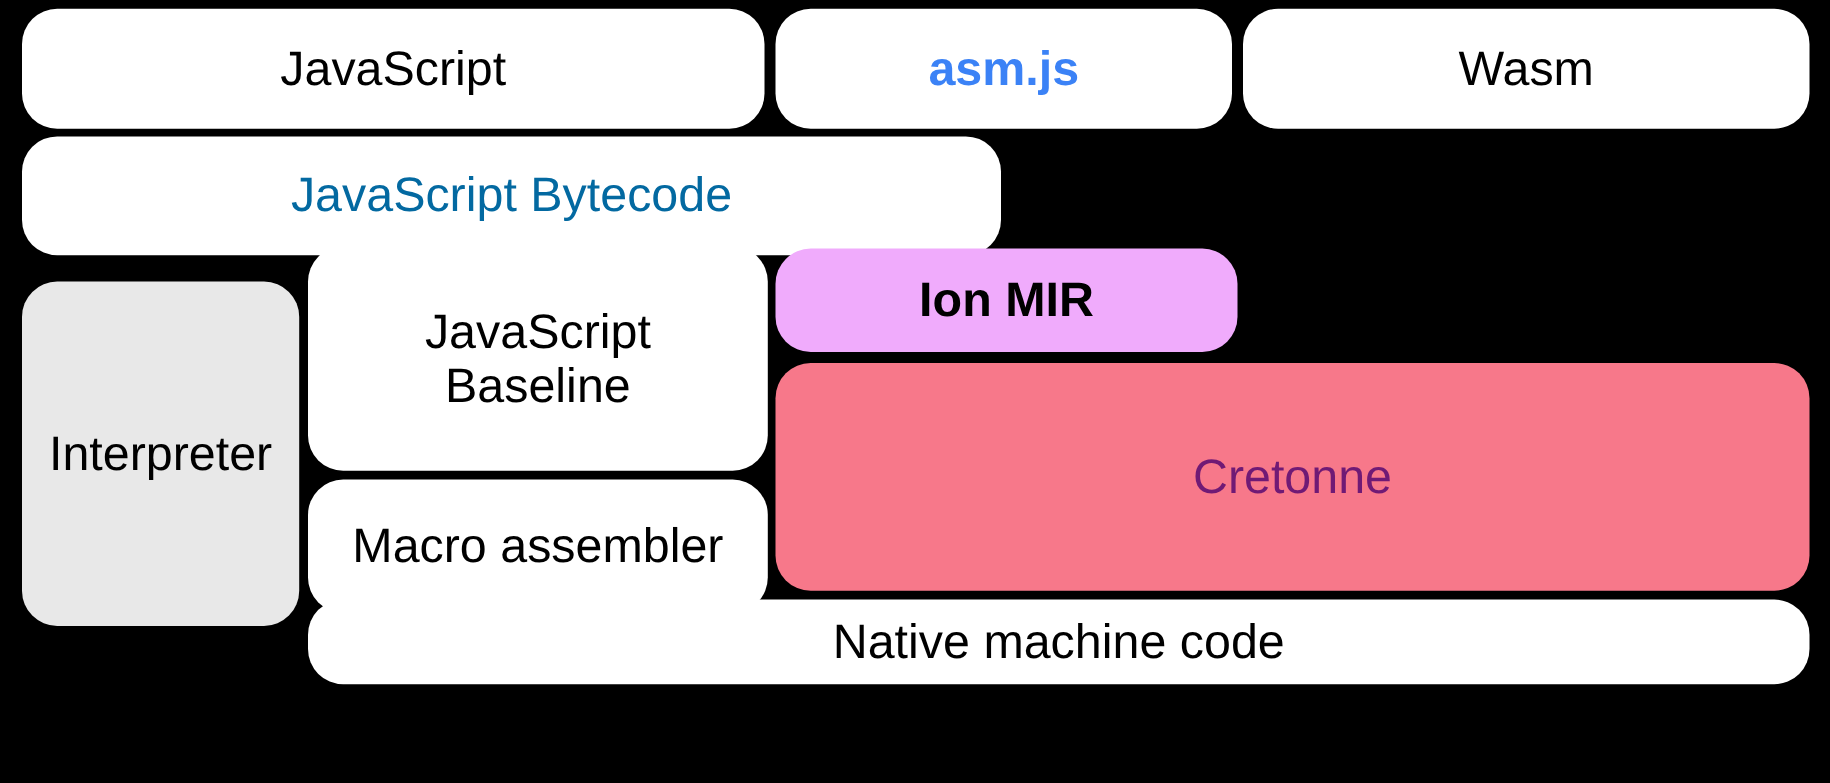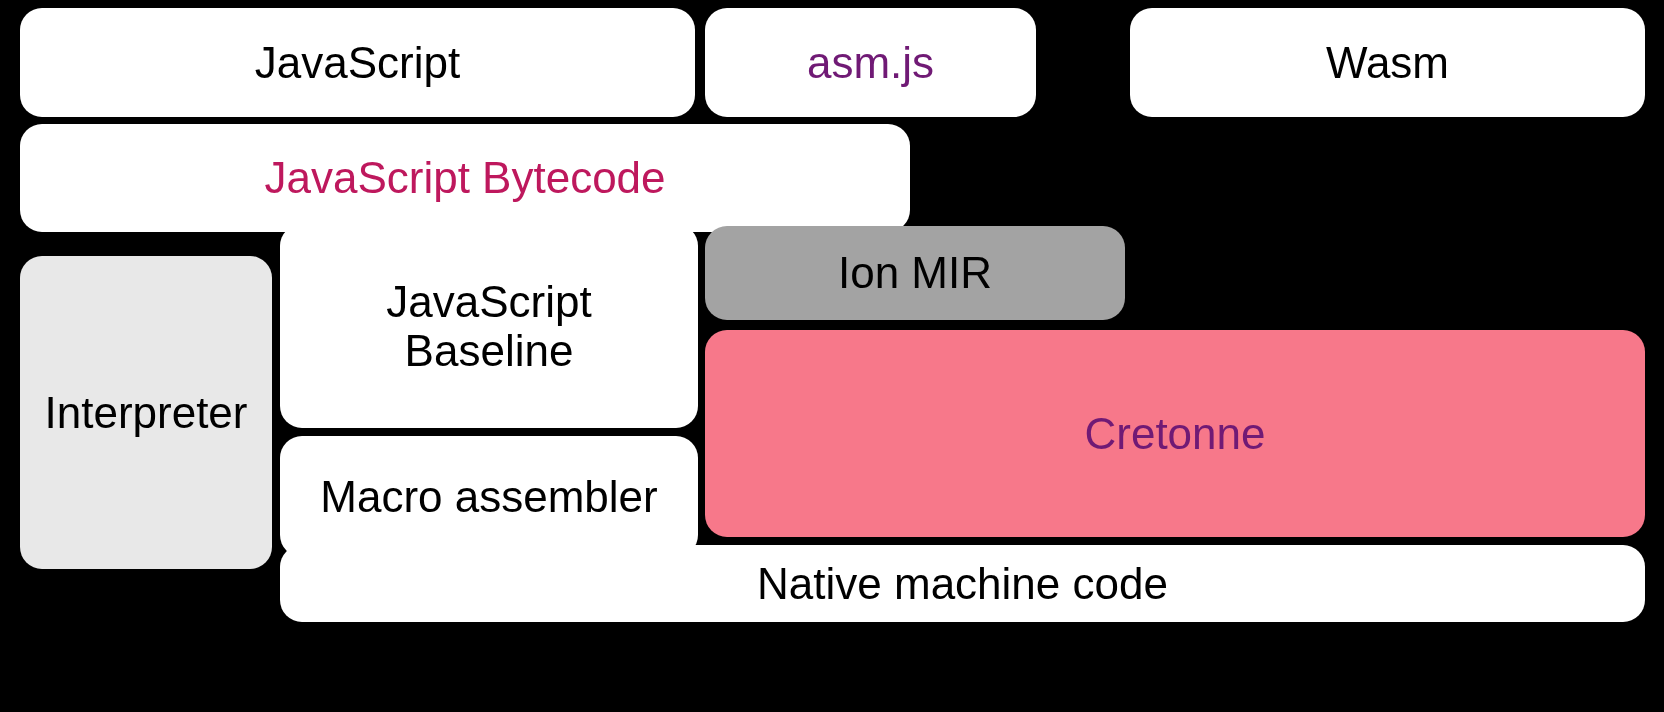--- a/index.html
+++ b/index.html
@@ -18,43 +18,43 @@
     background: #000000;
     overflow: hidden;
   }
   .node {
     position: absolute;
     box-sizing: border-box;
     display: flex;
     align-items: center;
     justify-content: center;
     text-align: center;
-    border-radius: 22px;
+    border-radius: 32px;
     color: #000000;
     font-family: "Liberation Sans", sans-serif;
     font-size: 44px;
     line-height: 1.12;
     font-weight: 400;
     white-space: pre-line;
     padding: 2px 10px;
     letter-spacing: 0px;
   }
   .fill-white  { background: #FFFFFF; }
   .fill-gray   { background: #E8E8E8; margin-top: 32px; }
-  .fill-green  { background: #a3a3a3; }
+  .fill-green  { background: #f0abfc; font-weight: bold; }
   .fill-pink   { background: #F7788A; }
 </style>
 </head>
 <body>
 
 <div id="diagram" style="background: rgb(0, 0, 0);">
     <div class="node fill-white" style="left: 20px; top: 8px; width: 675px; height: 109px; color: rgb(0, 0, 0);">JavaScript</div>
-    <div class="node fill-white" style="left: 705px; top: 8px; width: 331px; height: 109px; color: #701a75;">asm.js</div>
+    <div class="node fill-white" style="left: 705px; top: 8px; width: 415px; height: 109px; color: #3b82f6; font-weight: bold;">asm.js</div>
     <div class="node fill-white" style="left: 1130px; top: 8px; width: 515px; height: 109px; color: rgb(0, 0, 0);">Wasm</div>
-    <div class="node fill-white" style="left: 20px; top: 124px; width: 890px; height: 108px; color: #be185d; text-align: center;">JavaScript Bytecode</div>
+    <div class="node fill-white" style="left: 20px; top: 124px; width: 890px; height: 108px; color: #0369a1; text-align: center;">JavaScript Bytecode</div>
     <div class="node fill-gray" style="left: 20px; top: 224px; width: 252px; height: 313px; color: rgb(0, 0, 0);">Interpreter</div>
     <div class="node fill-white" style="left: 280px; top: 224px; width: 418px; height: 204px; color: rgb(0, 0, 0);">JavaScript
 Baseline</div>
     <div class="node fill-white" style="left: 280px; top: 436px; width: 418px; height: 121px; color: rgb(0, 0, 0);">Macro assembler</div>
     <div class="node fill-green" style="left: 705px; top: 226px; width: 420px; height: 94px; color: rgb(0, 0, 0);">Ion MIR</div>
     <div class="node fill-pink" style="left: 705px; top: 330px; width: 940px; height: 207px; color: #701a75;">Cretonne</div>
     <div class="node fill-white" style="left: 280px; top: 545px; width: 1365px; height: 77px; color: rgb(0, 0, 0);">Native machine code</div>
   </div>
 
 </body></html>

